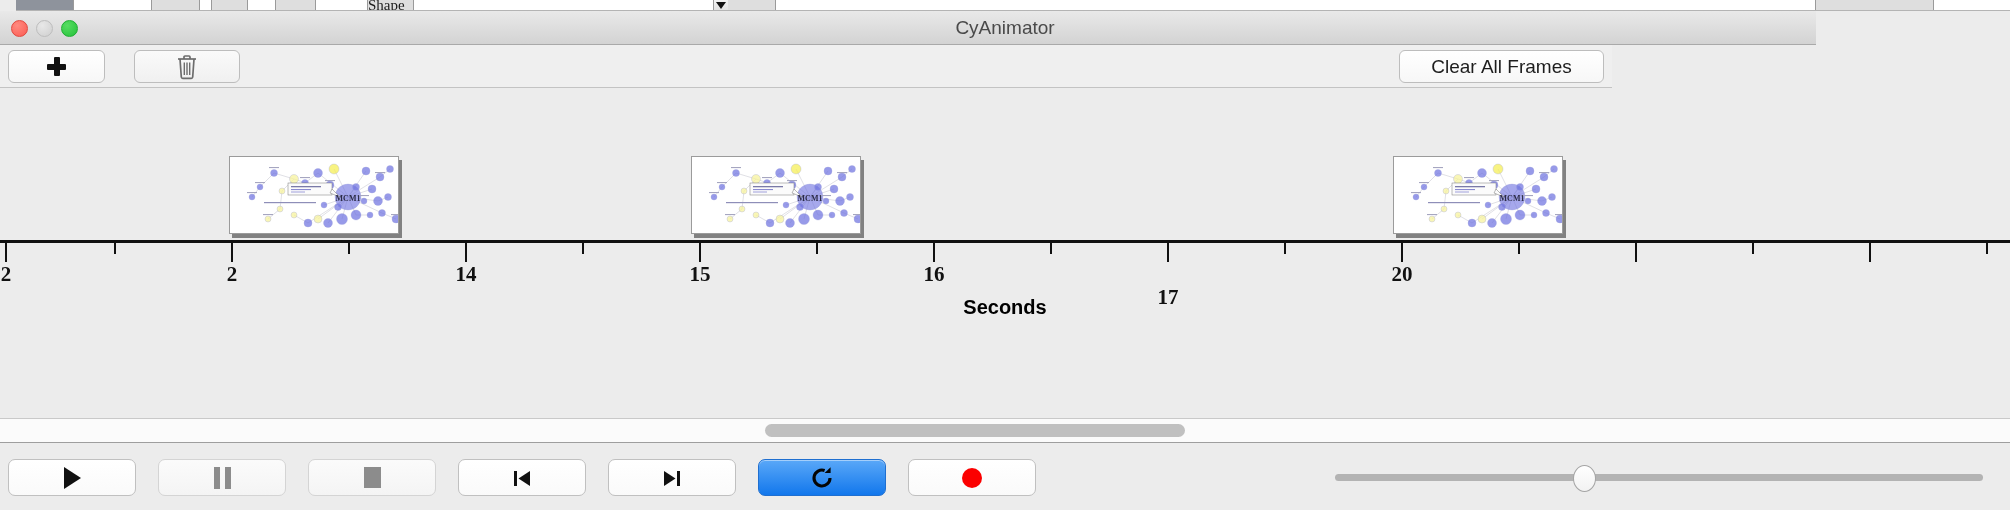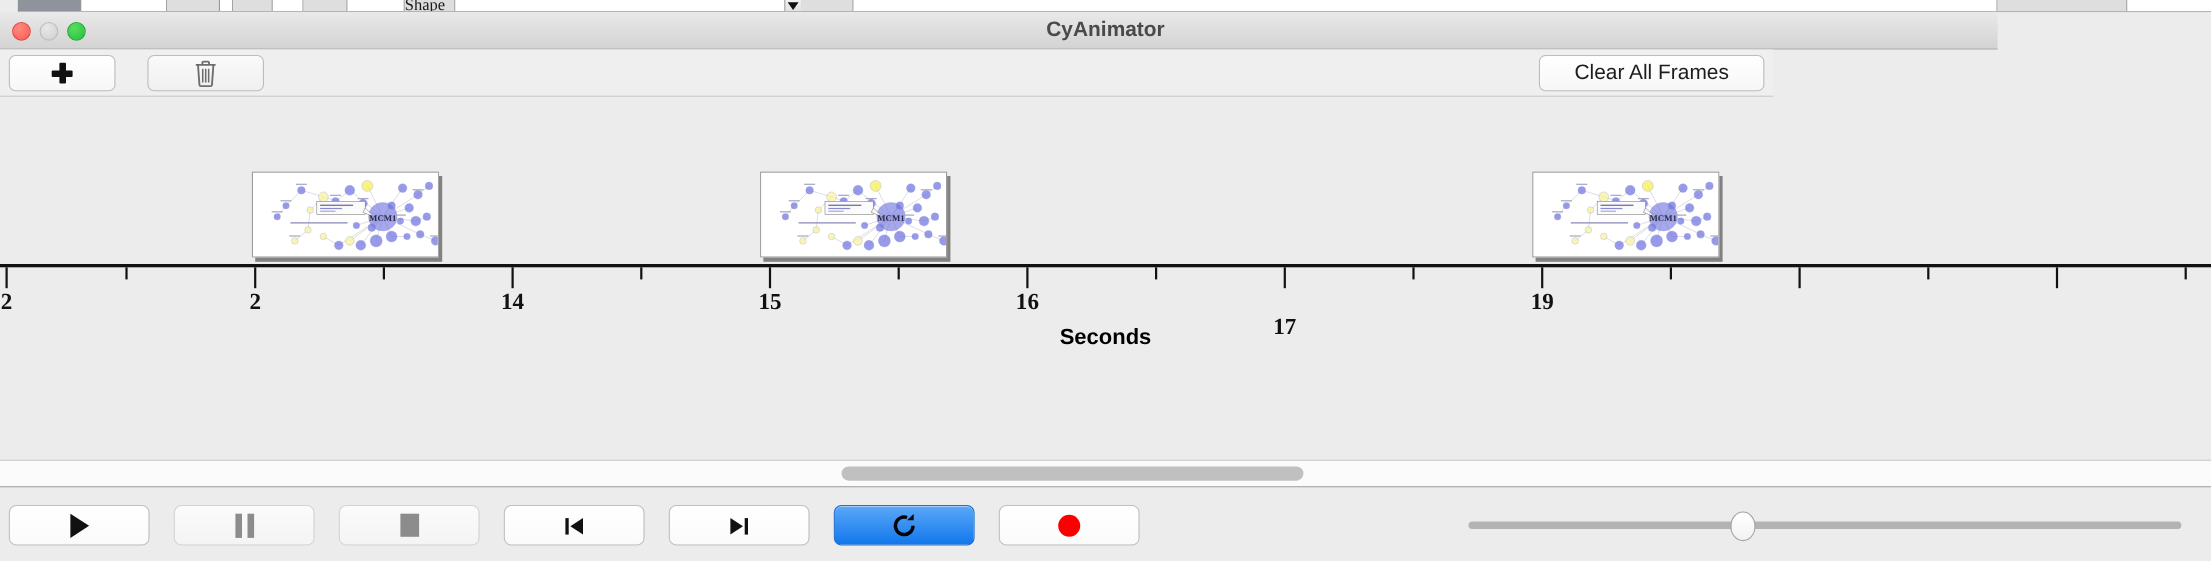--- a/index.html
+++ b/index.html
@@ -31,21 +31,20 @@
     font-family: "Liberation Serif", serif;
   }
   .bg-strip .tri { position: absolute; top: 2px; width: 0; height: 0;
     border-left: 5px solid transparent; border-right: 5px solid transparent; border-top: 7px solid #111; }
 
   
   .titlebar {
     position: absolute; left: 0; top: 11px; width: 1816px; height: 34px;
     background: linear-gradient(#e9e9e9, #d3d3d3);
     border-bottom: 1px solid #a9a9a9;
-    font-weight: bold;
   }
   .traffic { position: absolute; left: 11px; top: 9px; display: flex; gap: 8px; }
   .light { width: 17px; height: 17px; border-radius: 50%; }
   .light.red   { background: radial-gradient(circle at 35% 30%, #ff8a80, #fb5b52); border: 1px solid #e0483f; }
   .light.amber { background: radial-gradient(circle at 35% 30%, #e8e8e8, #cfcfcf); border: 1px solid #bdbdbd; }
   .light.green { background: radial-gradient(circle at 35% 30%, #57dd62, #25c13a); border: 1px solid #1fae32; }
   .win-title {
     position: absolute; left: 0; top: 0; width: 2010px; height: 34px;
     line-height: 34px; text-align: center;
     font-size: 19px; color: #4a4a4a;
@@ -487,21 +486,21 @@
           <div class="tick minor" style="left: 1752px;"></div>
           <div class="tick minor" style="left: 1986px;"></div>
         </div>
       <div id="labels-layer">
           <div class="tlabel" style="left: 6px;">2</div>
           <div class="tlabel" style="left: 232px;">2</div>
           <div class="tlabel" style="left: 466px;">14</div>
           <div class="tlabel" style="left: 700px;">15</div>
           <div class="tlabel" style="left: 934px;">16</div>
           <div class="tlabel" style="left: 1168px; margin-top: 23px;">17</div>
-          <div class="tlabel" style="left: 1402px;">19</div>
+          <div class="tlabel" style="left: 1402px;">20</div>
         </div>
       <div class="axis-title">Seconds</div>
     </div>
   </div>
 
   <div class="scrollarea">
     <div class="scrollthumb"></div>
   </div>
 
   <div class="controls">

